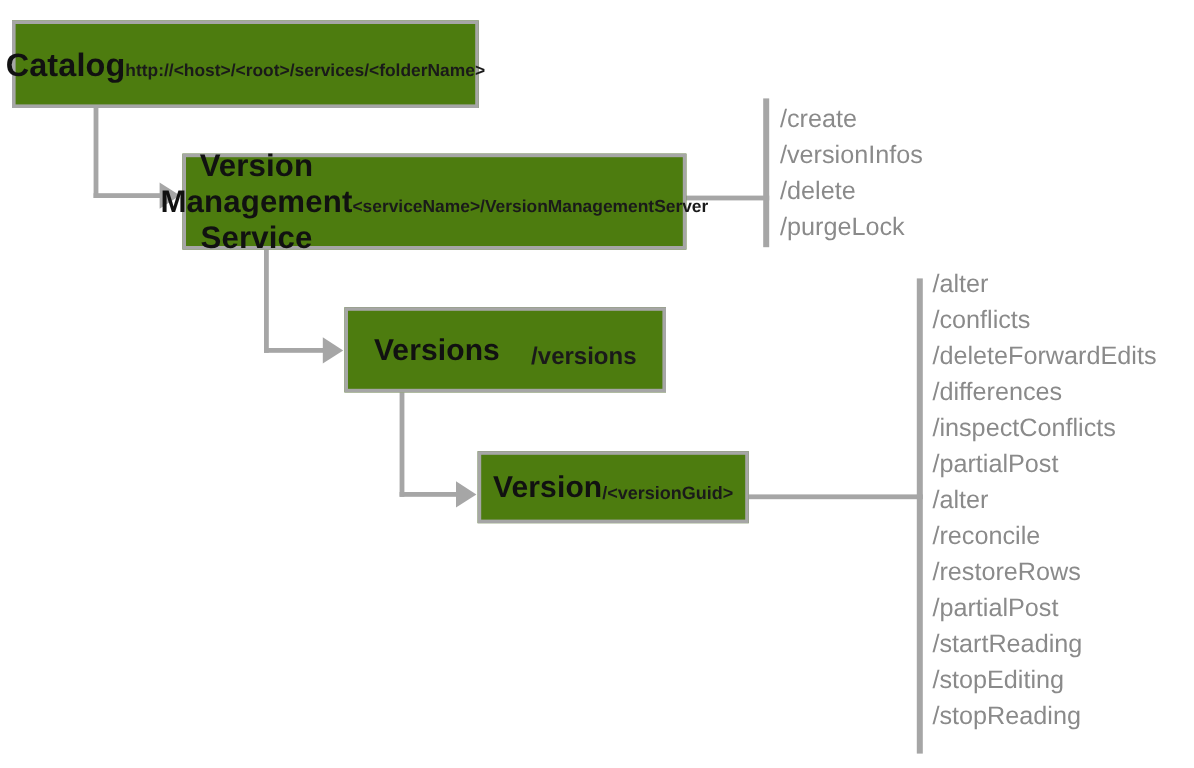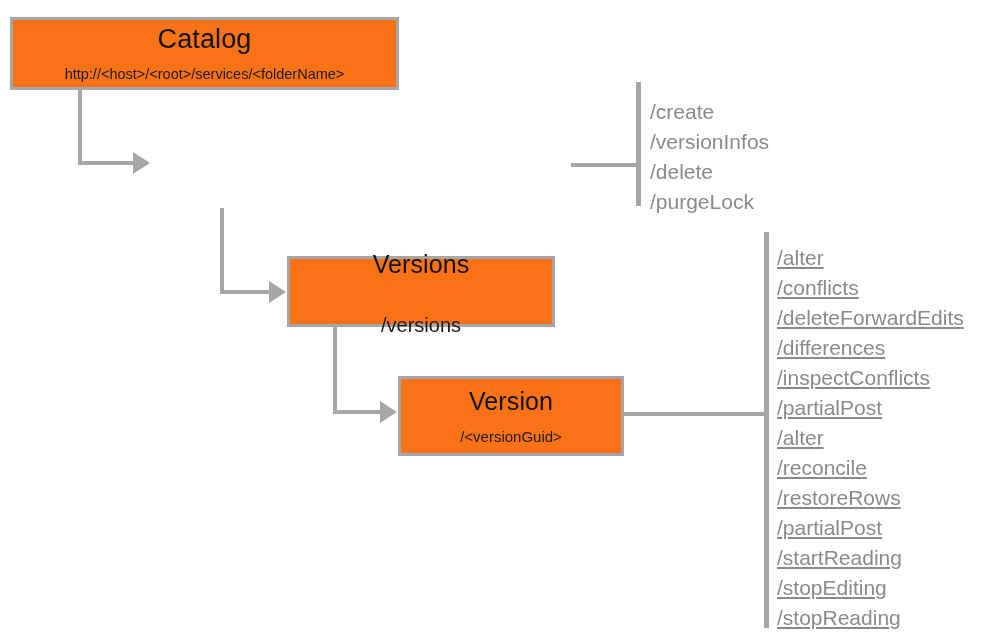--- a/index.html
+++ b/index.html
@@ -17,28 +17,29 @@
     position: relative;
     width: 995px;
     height: 640px;
     background: #ffffff;
   }
 
   
   .node {
     position: absolute;
     box-sizing: border-box;
-    background: #f97316;
+    background: #4d7c0f;
     border: 3px solid #a6a6a6;
     display: flex;
-    flex-direction: column;
+    flex-direction: row;
     align-items: center;
     justify-content: center;
     color: #000000;
     text-align: center;
+    font-weight: bold;
   }
   .node .title {
     font-size: 26px;
     line-height: 30px;
     letter-spacing: 0.1px;
     color: #111111;
   }
   .node .subtitle {
     font-size: 14.5px;
     line-height: 19px;
@@ -51,21 +52,21 @@
   #node-catalog .subtitle { font-size: 14.5px; }
 
   #node-vms          { left: 152px; top: 128px; width: 420px; height: 80px; }
   #node-vms .title        { font-size: 26px; }
   #node-vms .subtitle     { font-size: 14.5px; }
 
   #node-versions     { left: 287px; top: 256px; width: 268px; height: 71px; gap: 26px; }
   #node-versions .title   { font-size: 25px; }
   #node-versions .subtitle{ font-size: 20px; }
 
-  #node-version      { left: 398px; top: 376px; width: 226px; height: 80px; }
+  #node-version      { left: 398px; top: 376px; width: 226px; height: 60px; }
   #node-version .title    { font-size: 25px; }
   #node-version .subtitle { font-size: 15px; }
 
   
   .conn {
     position: absolute;
     background: #a6a6a6;
   }
   .conn-v { width: 4px; }
   .conn-h { height: 4px; }
@@ -103,22 +104,22 @@
   #bar-version { left: 764px; top: 232px; width: 5px; height: 396px; background: #a6a6a6; position: absolute; }
 
   
   .endpoint-list {
     position: absolute;
     color: #8a8a8a;
     font-size: 21px;
     line-height: 30px;
     white-space: nowrap;
   }
-  #list-vms     { left: 650px; top: 85px; margin-top: 12px; }
-  #list-version { left: 777px; top: 243px; text-decoration: underline; }
+  #list-vms     { left: 650px; top: 85px; }
+  #list-version { left: 777px; top: 222px; }
   .endpoint-item { display: block; }
 </style>
 </head>
 <body>
 
 <div id="canvas">
 
   <div class="conn conn-v" id="conn1-v"></div>
   <div class="conn conn-h" id="conn1-h"></div>
   <div class="arrow-head" id="conn1-a"></div>
@@ -135,20 +136,24 @@
   <div id="bar-vms"></div>
 
   <div class="conn conn-h" id="conn5-h"></div>
   <div id="bar-version"></div>
 
   <div class="node" id="node-catalog">
     <span class="title">Catalog</span>
     <span class="subtitle">http://&lt;host&gt;/&lt;root&gt;/services/&lt;folderName&gt;</span>
   </div>
 
+  <div class="node" id="node-vms">
+    <span class="title">Version Management Service</span>
+    <span class="subtitle">&lt;serviceName&gt;/VersionManagementServer</span>
+  </div>
 
   <div class="node" id="node-versions">
     <span class="title">Versions</span>
     <span class="subtitle">/versions</span>
   </div>
 
   <div class="node" id="node-version">
     <span class="title">Version</span>
     <span class="subtitle">/&lt;versionGuid&gt;</span>
   </div>

